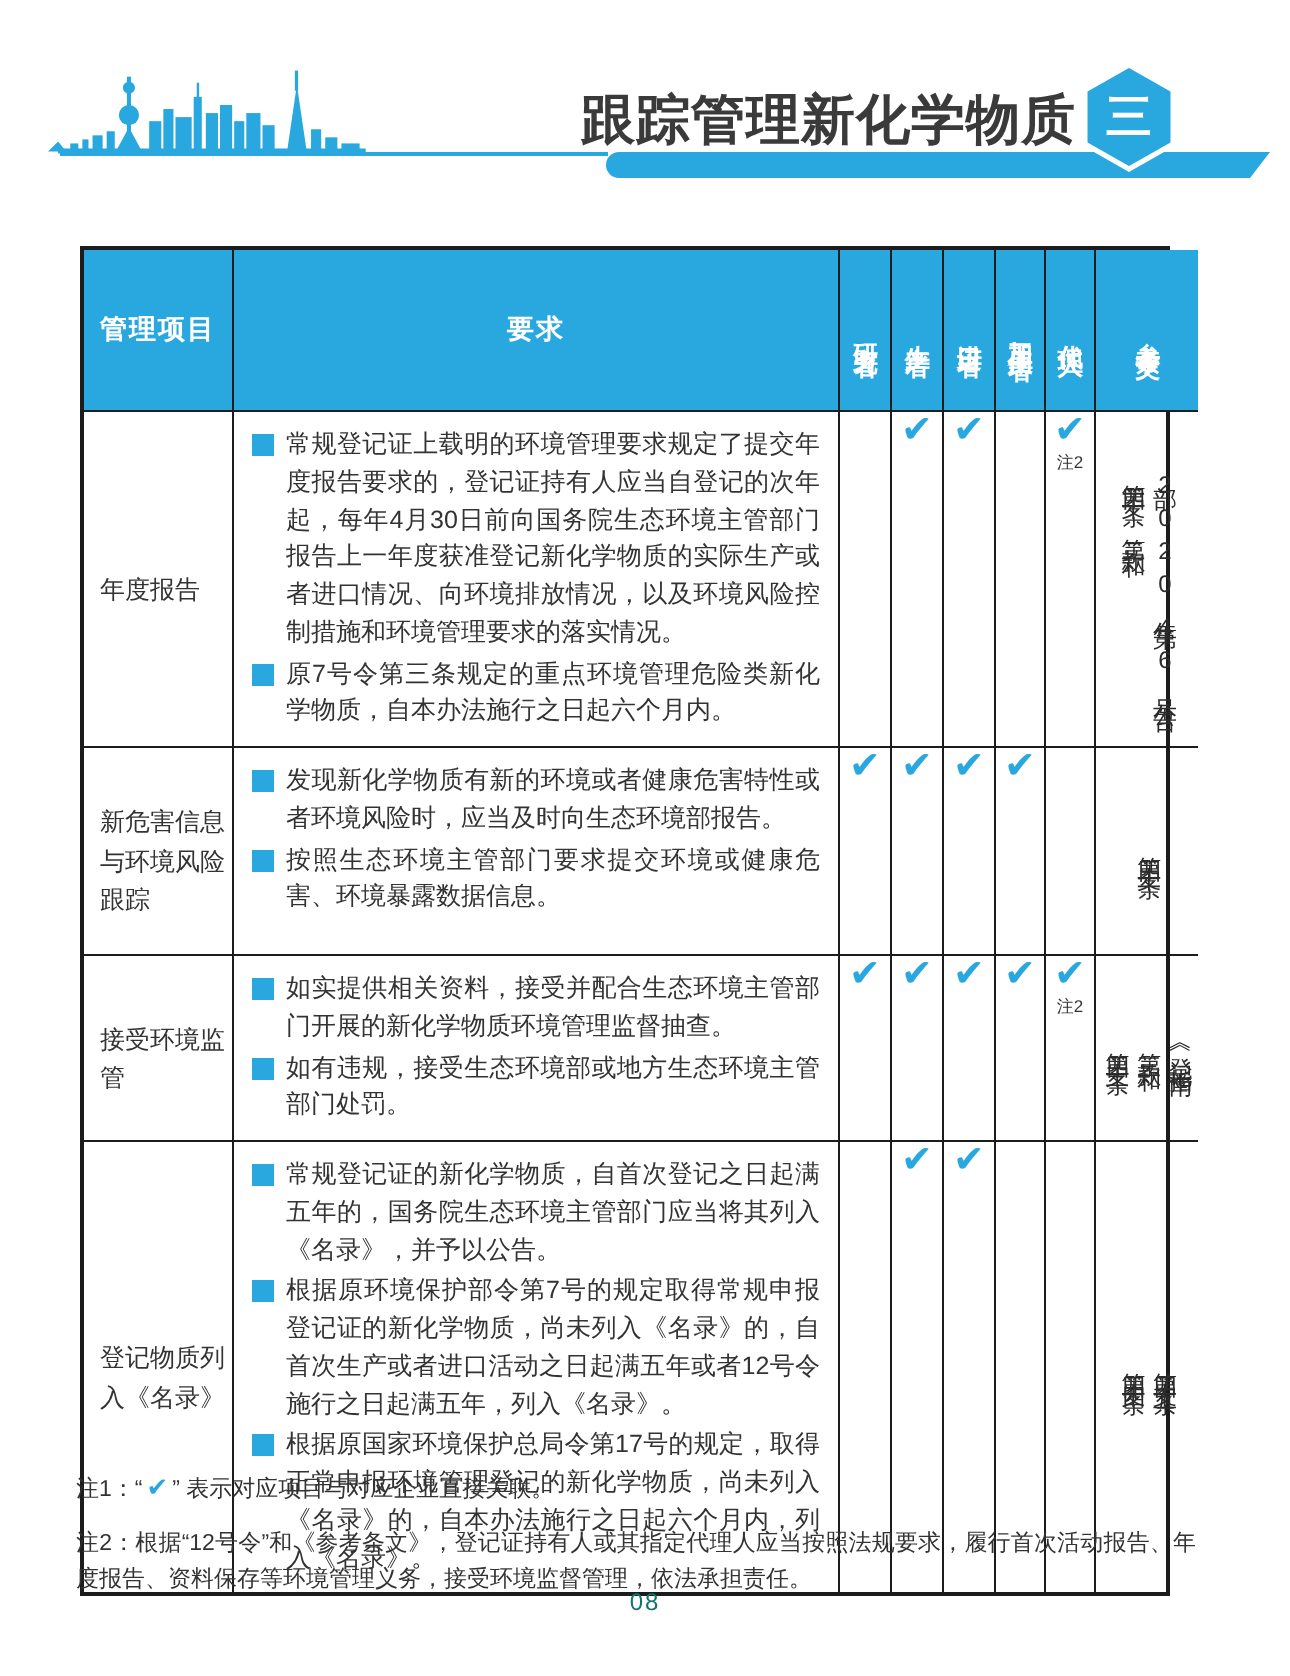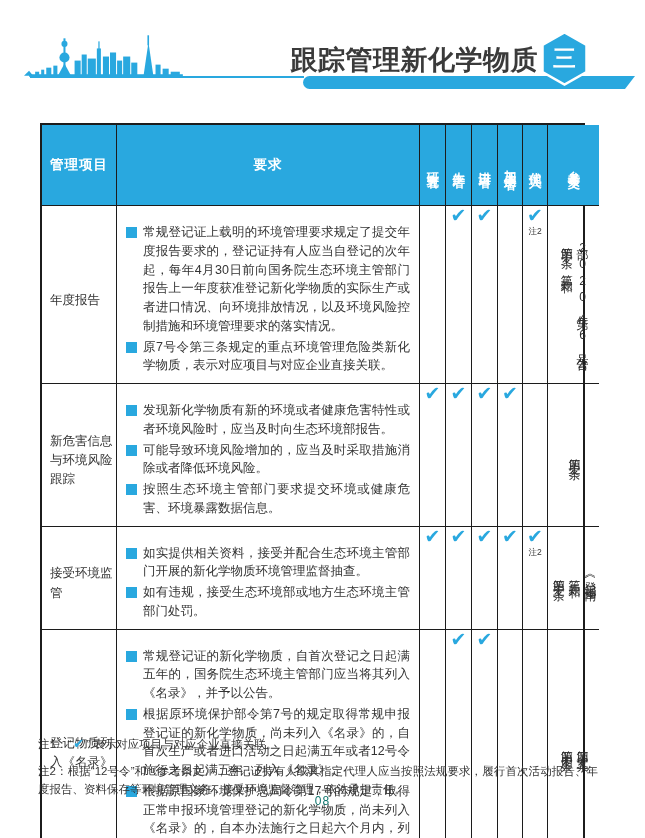--- a/index.html
+++ b/index.html
@@ -28,21 +28,21 @@
     color:#333;}
   .last-col{border-right:none;}
   .last-row{border-bottom:none;}
   .hd{background:#29a8df;color:#fff;display:flex;align-items:center;justify-content:center;
     font-weight:bold;}
   .hd-item,.hd-req{font-size:13.5px;letter-spacing:1px;}
   .vtext{writing-mode:vertical-lr;text-orientation:upright;font-size:12.5px;line-height:1;
     letter-spacing:2px;font-weight:bold;}
   .item-cell{display:flex;align-items:center;padding:16px 3px 4px 8px;font-size:12.5px;
     line-height:1.55;}
-  .req-cell{padding:17px 9px 6px 9px;}
+  .req-cell{padding:7px 9px 6px 9px;}
   .req{display:flex;margin-bottom:2px;}
   .bullet{flex:0 0 auto;width:11px;height:11px;background:#29a8df;margin:4px 6px 0 0;}
   .req-text{font-size:12.5px;line-height:1.5;text-align:justify;color:#333;}
   .chk{display:flex;flex-direction:column;align-items:center;justify-content:flex-start;}
   .chk[data-checked="true"]::before{content:"✔";color:#29a8df;font-size:19px;font-weight:bold;
     line-height:1;}
   .check-note{font-size:8.5px;color:#333;margin-top:1px;}
   .check-note:empty{display:none;}
   .ref-cell{display:flex;align-items:center;justify-content:center;padding:4px 1px;}
   .vref{writing-mode:vertical-lr;text-orientation:upright;}
@@ -125,21 +125,21 @@
       </div>
 
     <div class="c item-cell">年度报告</div>
     <div class="c req-cell">
       <div class="req">
           <span class="bullet"></span>
           <span class="req-text">常规登记证上载明的环境管理要求规定了提交年度报告要求的，登记证持有人应当自登记的次年起，每年4月30日前向国务院生态环境主管部门报告上一年度获准登记新化学物质的实际生产或者进口情况、向环境排放情况，以及环境风险控制措施和环境管理要求的落实情况。</span>
         </div>
       <div class="req">
           <span class="bullet"></span>
-          <span class="req-text">原7号令第三条规定的重点环境管理危险类新化学物质，表示对应项目与对应企业直接关联。</span>
+          <span class="req-text">原7号令第三条规定的重点环境管理危险类新化学物质，自本办法施行之日起六个月内。</span>
         </div>
     </div>
     <div class="c chk" data-checked="false"></div>
     <div class="c chk" data-checked="true"></div>
     <div class="c chk" data-checked="true"></div>
     <div class="c chk" data-checked="false"></div>
     <div class="c chk" data-checked="true">
         <span class="check-note">注2</span>
       </div>
     <div class="c ref-cell last-col">
@@ -148,24 +148,20 @@
         <span class="vcol">部2020年第46号公告</span>
 
       </div>
     </div>
 
     <div class="c item-cell">新危害信息与环境风险跟踪</div>
     <div class="c req-cell">
       <div class="req">
           <span class="bullet"></span>
           <span class="req-text">发现新化学物质有新的环境或者健康危害特性或者环境风险时，应当及时向生态环境部报告。</span>
-        </div>
-      <div class="req">
-          <span class="bullet"></span>
-          <span class="req-text">可能导致环境风险增加的，应当及时采取措施消除或者降低环境风险。</span>
         </div>
       <div class="req">
           <span class="bullet"></span>
           <span class="req-text">按照生态环境主管部门要求提交环境或健康危害、环境暴露数据信息。</span>
         </div>
     </div>
     <div class="c chk" data-checked="true"></div>
     <div class="c chk" data-checked="true"></div>
     <div class="c chk" data-checked="true"></div>
     <div class="c chk" data-checked="true"></div>

